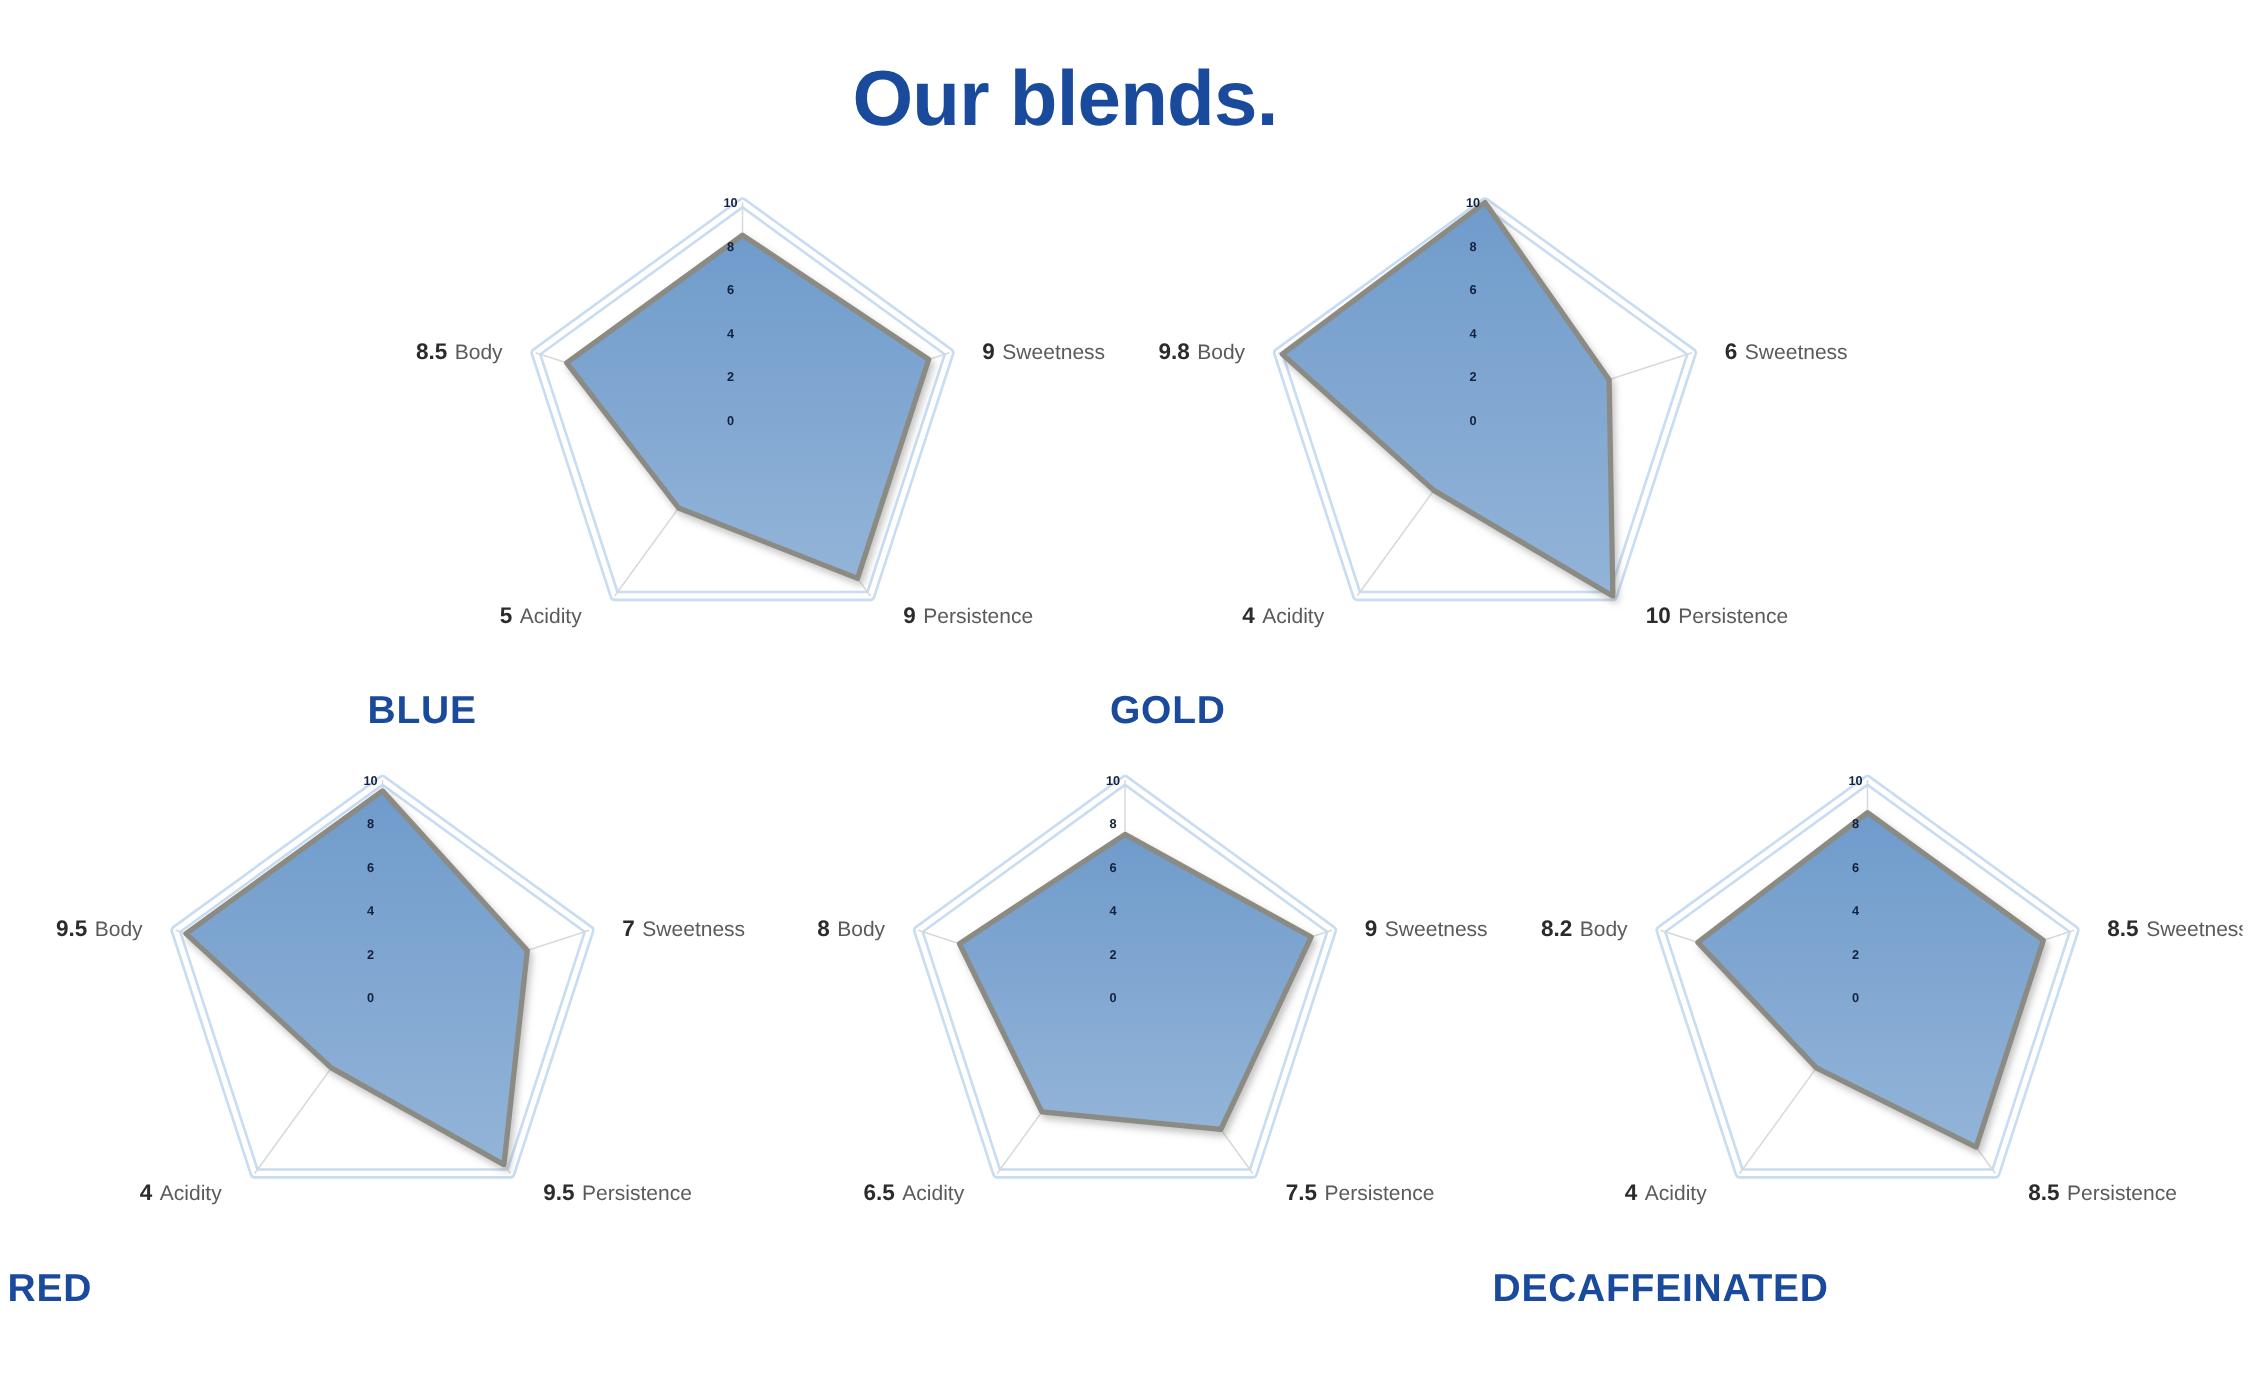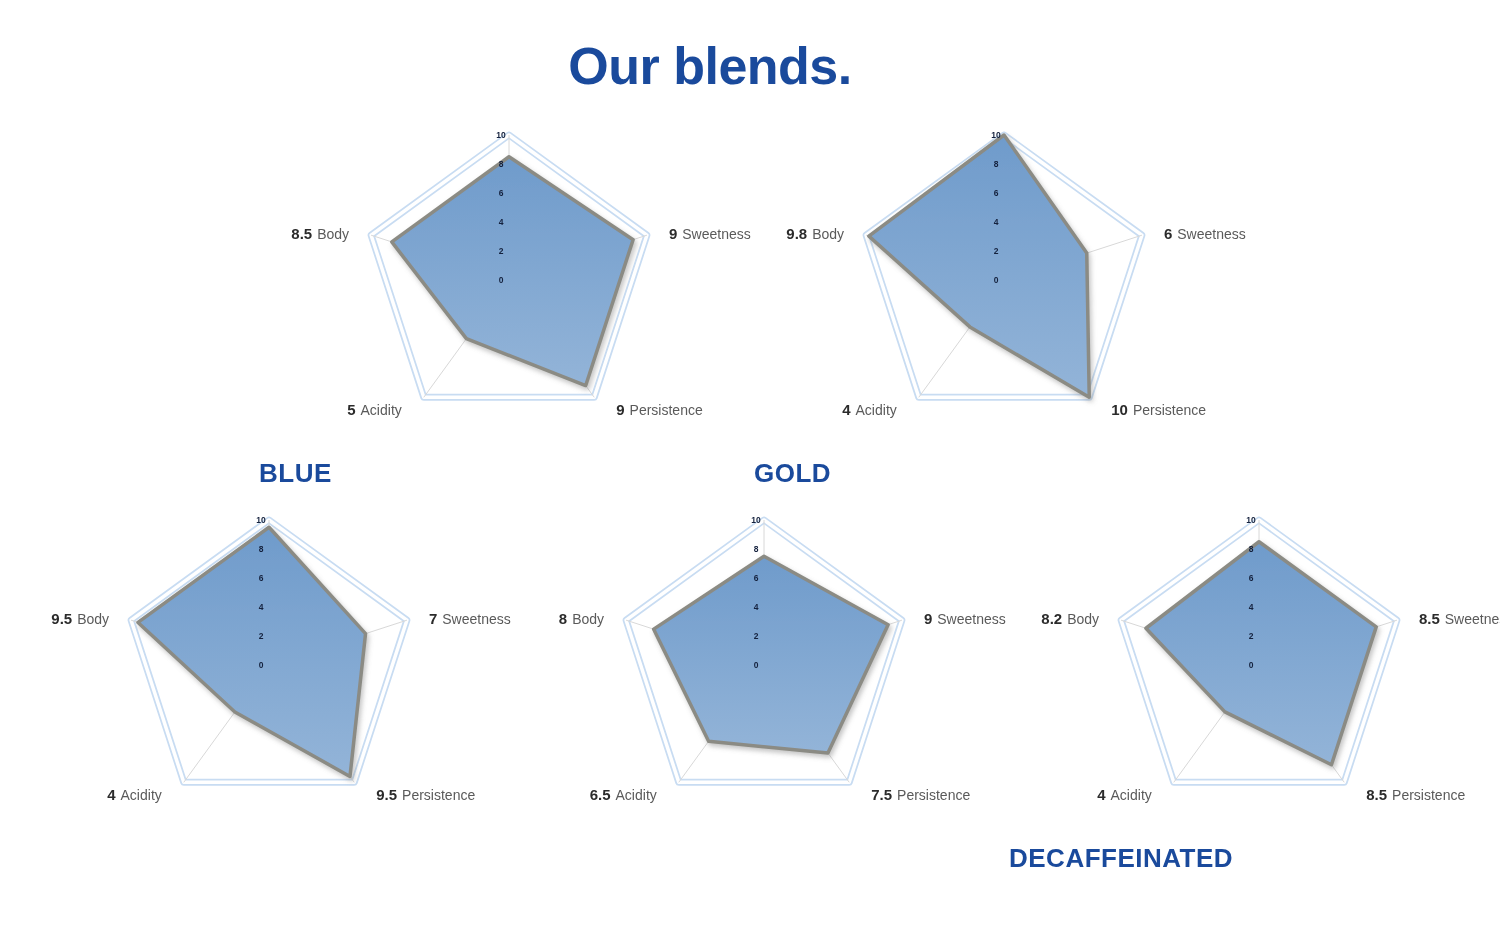--- a/index.html
+++ b/index.html
@@ -27,21 +27,21 @@
     font-size: 52px;
     font-weight: bold;
     letter-spacing: -0.5px;
     color: #1a4a9c;
     line-height: 1;
   }
 
   #charts-grid {
     position: absolute;
     top: 118px;
-    left: 14px;
+    left: 0;
     width: 1232px;
     height: 810px;
   }
 
   .chart-cell {
     position: absolute;
     width: 500px;
     height: 395px;
   }
   .chart-cell .chart-svg {
@@ -208,20 +208,21 @@
         <g>
           <text x="357.2288615824086" y="297.3074641843674" text-anchor="start"><tspan class="axis-value">9.5</tspan><tspan class="axis-label" dx="5">Persistence</tspan></text>
         </g>
         <g>
           <text x="142.77113841759143" y="297.3074641843674" text-anchor="end"><tspan class="axis-value">4</tspan><tspan class="axis-label" dx="5">Acidity</tspan></text>
         </g>
         <g>
           <text x="90.09680513720275" y="121.19253581563258" text-anchor="end"><tspan class="axis-value">9.5</tspan><tspan class="axis-label" dx="5">Body</tspan></text>
         </g>
       </svg>
+      <div class="blend-name" style="top: 340px;">RED</div>
     </div>
     <div class="chart-cell" style="left: 500px; top: 385px;">
       <svg class="chart-svg" viewBox="0 0 500 350">
         <defs>
           <linearGradient id="grad-3" x1="0" y1="0" x2="0" y2="1">
             <stop offset="0%" stop-color="#6f9bcb"></stop>
             <stop offset="100%" stop-color="#93b4d8"></stop>
           </linearGradient>
           <filter id="shadow-3" x="-20%" y="-20%" width="150%" height="150%">
             <feDropShadow dx="2" dy="3" stdDeviation="2.5" flood-color="#7a7a7a" flood-opacity="0.45"></feDropShadow>

